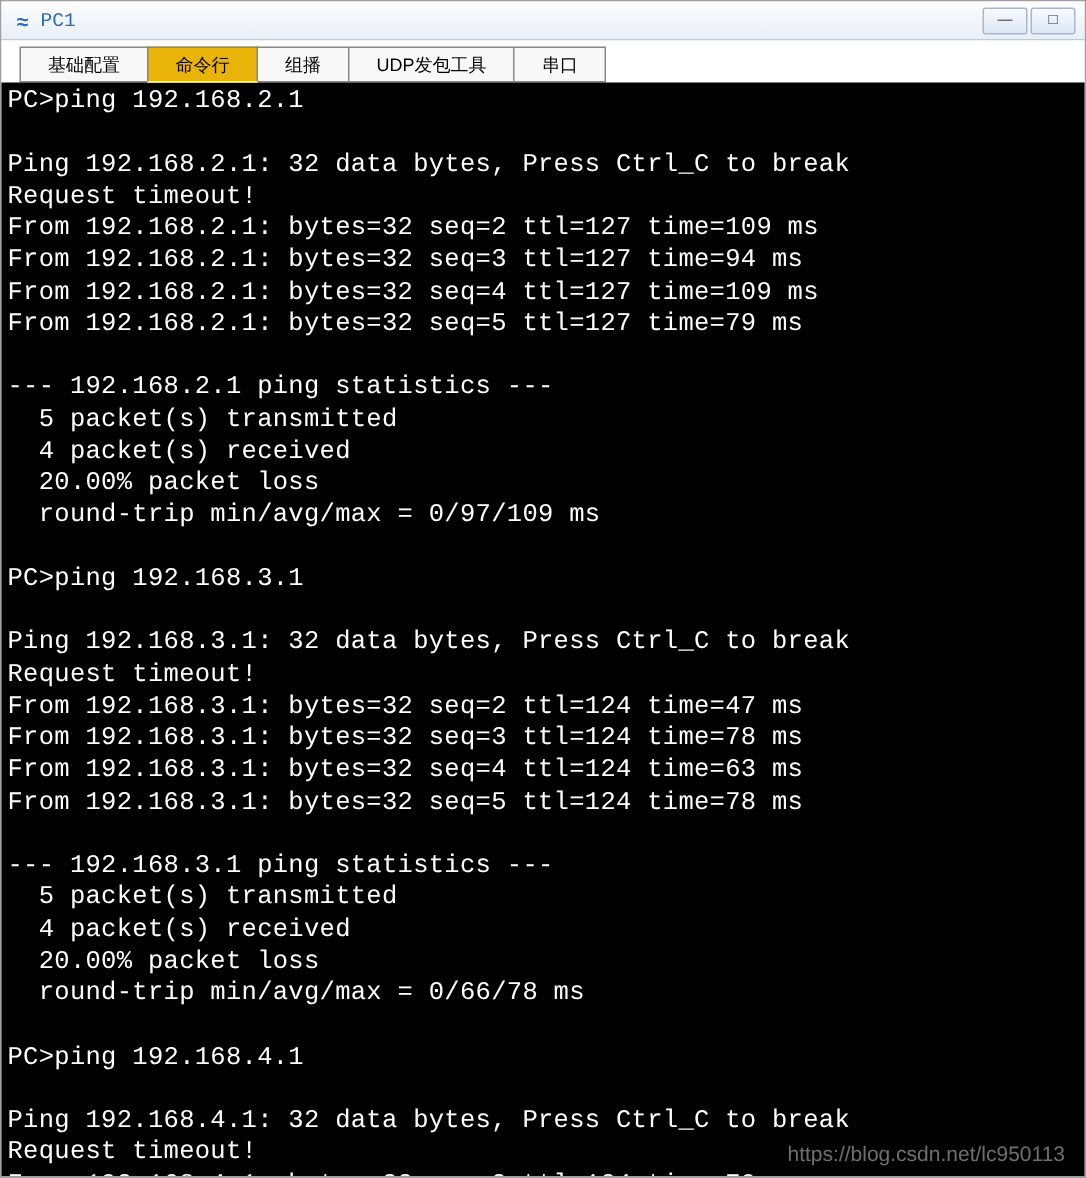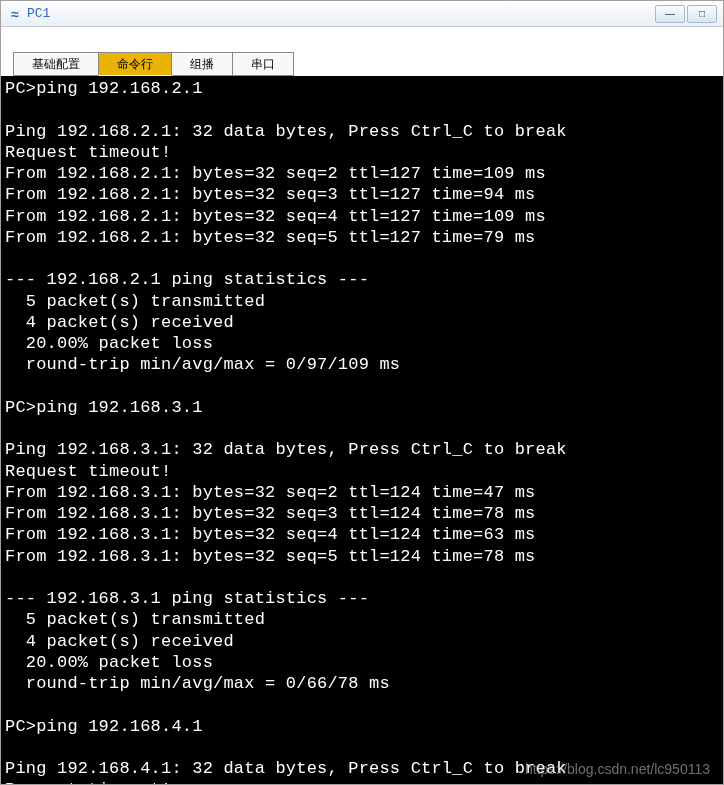--- a/index.html
+++ b/index.html
@@ -61,21 +61,21 @@
       align-items: center;
       justify-content: center;
       font-size: 10px;
       color: #333;
       cursor: pointer;
       border-radius: 2px;
       margin-left: 2px;
     }
     .tabs {
       display: flex;
-      padding: 25px 12px 0 12px;
+      padding: 4px 12px 0 12px;
       background: #fff;
       gap: 0;
     }
     .tab {
       border: 1px solid #888;
       padding: 4px 18px;
       font-size: 12px;
       cursor: pointer;
       background: #f8f8f8;
       margin-right: -1px;
@@ -131,20 +131,23 @@
     <div class="tab">
         <span>基础配置</span>
       </div>
     <div class="tab active">
         <span>命令行</span>
       </div>
     <div class="tab">
         <span>组播</span>
       </div>
     <div class="tab">
+        <span>UDP发包工具</span>
+      </div>
+    <div class="tab">
         <span>串口</span>
       </div>
   </div>
 
   <div class="terminal" id="terminal-output">PC&gt;ping 192.168.2.1
 
 Ping 192.168.2.1: 32 data bytes, Press Ctrl_C to break
 Request timeout!
 From 192.168.2.1: bytes=32 seq=2 ttl=127 time=109 ms
 From 192.168.2.1: bytes=32 seq=3 ttl=127 time=94 ms

